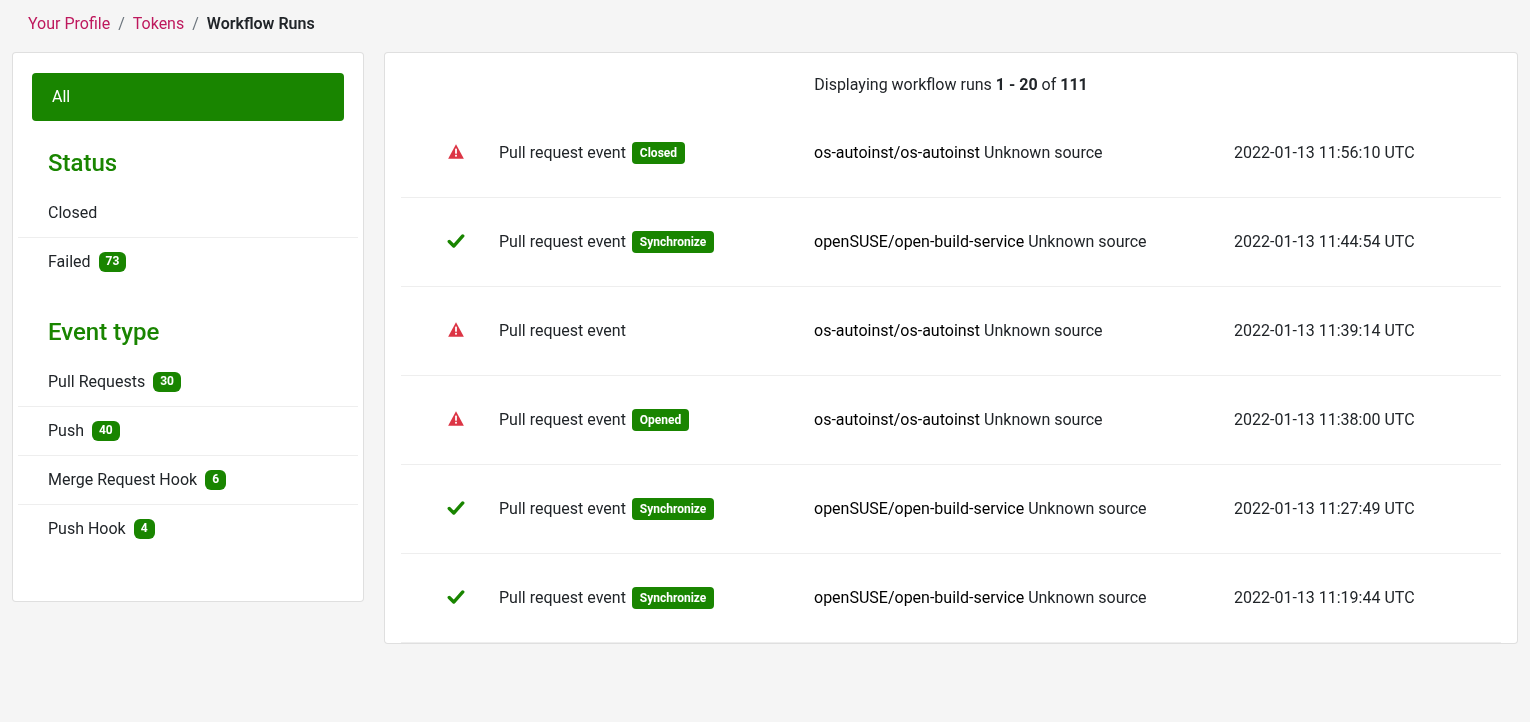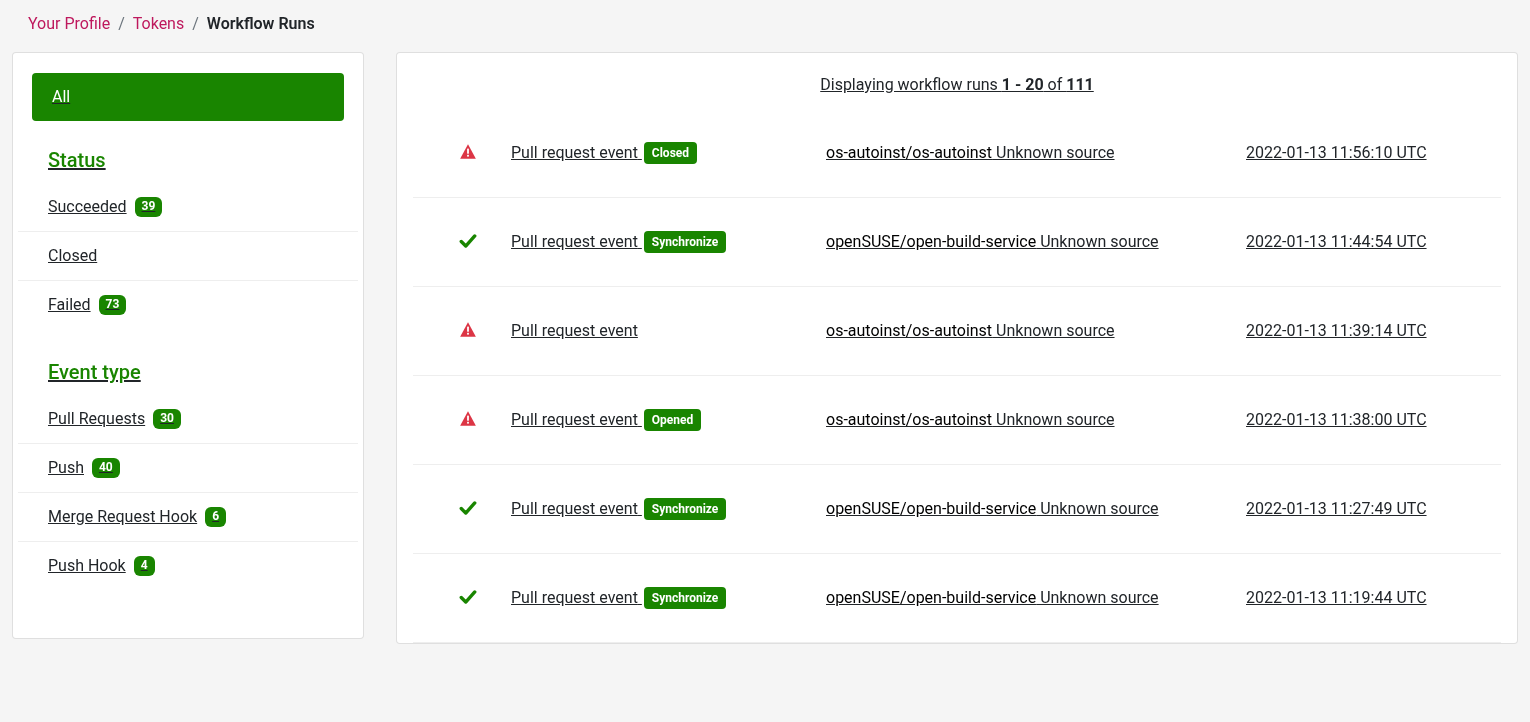--- a/index.html
+++ b/index.html
@@ -15,44 +15,43 @@
       display: flex;
       align-items: center;
       gap: 8px;
       color: #6c757d;
     }
     .breadcrumb a { color: #be185d; text-decoration: none; }
     .breadcrumb .sep { color: #6c757d; }
     .breadcrumb .current { color: #212529; font-weight: 600; }
     .layout {
       display: flex;
-      gap: 32px;
+      gap: 20px;
       padding: 4px 12px 20px 12px;
-      text-decoration: underline;
     }
     .sidebar {
       width: 352px;
       background: #fff;
       border: 1px solid rgba(0,0,0,.125);
       border-radius: 4px;
       padding: 20px 5px;
       align-self: flex-start;
     }
     .nav-pill {
       display: block;
       padding: 12px 20px;
       margin: 0 14px 24px 14px;
       border-radius: 4px;
       color: #fff;
       background: #198500;
       text-decoration: none;
     }
     .side-heading {
       color: #198500;
-      font-size: 20px;
+      font-size: 24px;
       font-weight: 500;
       padding: 0 30px 8px 30px;
     }
     .side-list { list-style: none; margin-bottom: 28px; }
     .side-item {
       padding: 12px 30px;
       border-bottom: 1px solid #eee;
       display: flex;
       align-items: center;
       gap: 8px;
@@ -119,24 +118,20 @@
   <span class="current">Workflow Runs</span>
 </nav>
 
 <div class="layout">
   <aside class="sidebar">
     <a href="#" class="nav-pill">All</a>
 
     <h3 class="side-heading">Status</h3>
     <ul class="side-list">
       <li class="side-item">
-        <span>Succeeded</span>
-        <span class="badge">39</span>
-      </li>
-      <li class="side-item">
         <span>Closed</span>
       </li>
       <li class="side-item">
         <span>Failed</span>
         <span class="badge">73</span>
       </li>
     </ul>
 
     <h3 class="side-heading">Event type</h3>
     <ul class="side-list">

